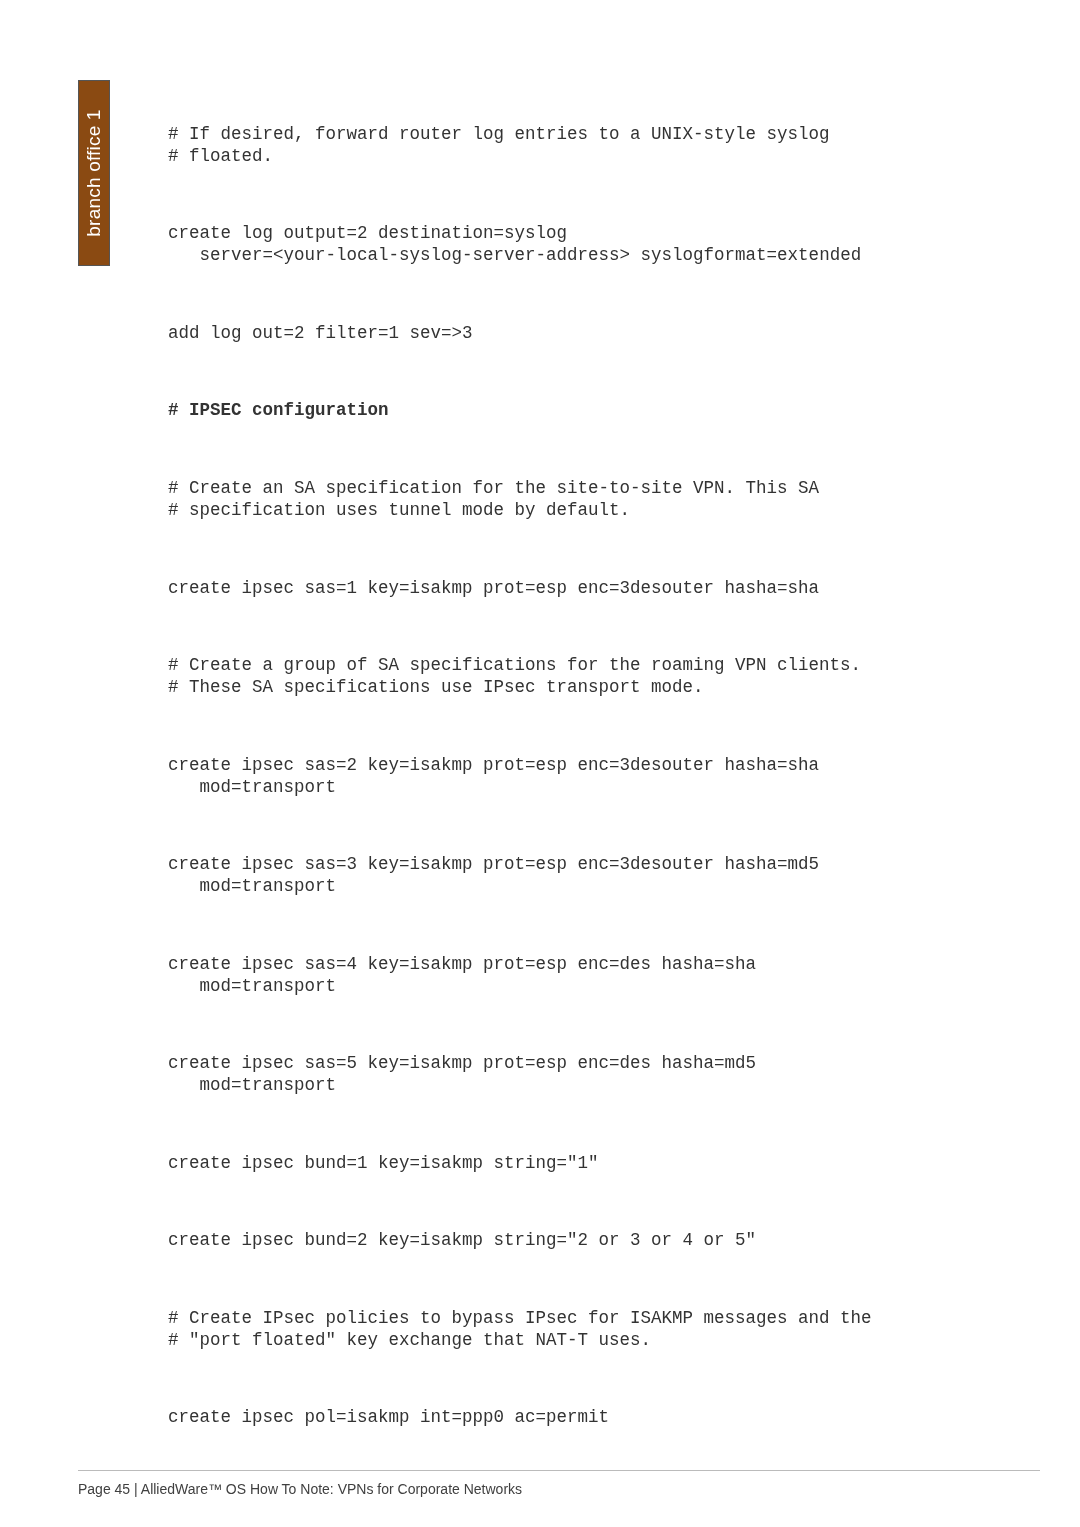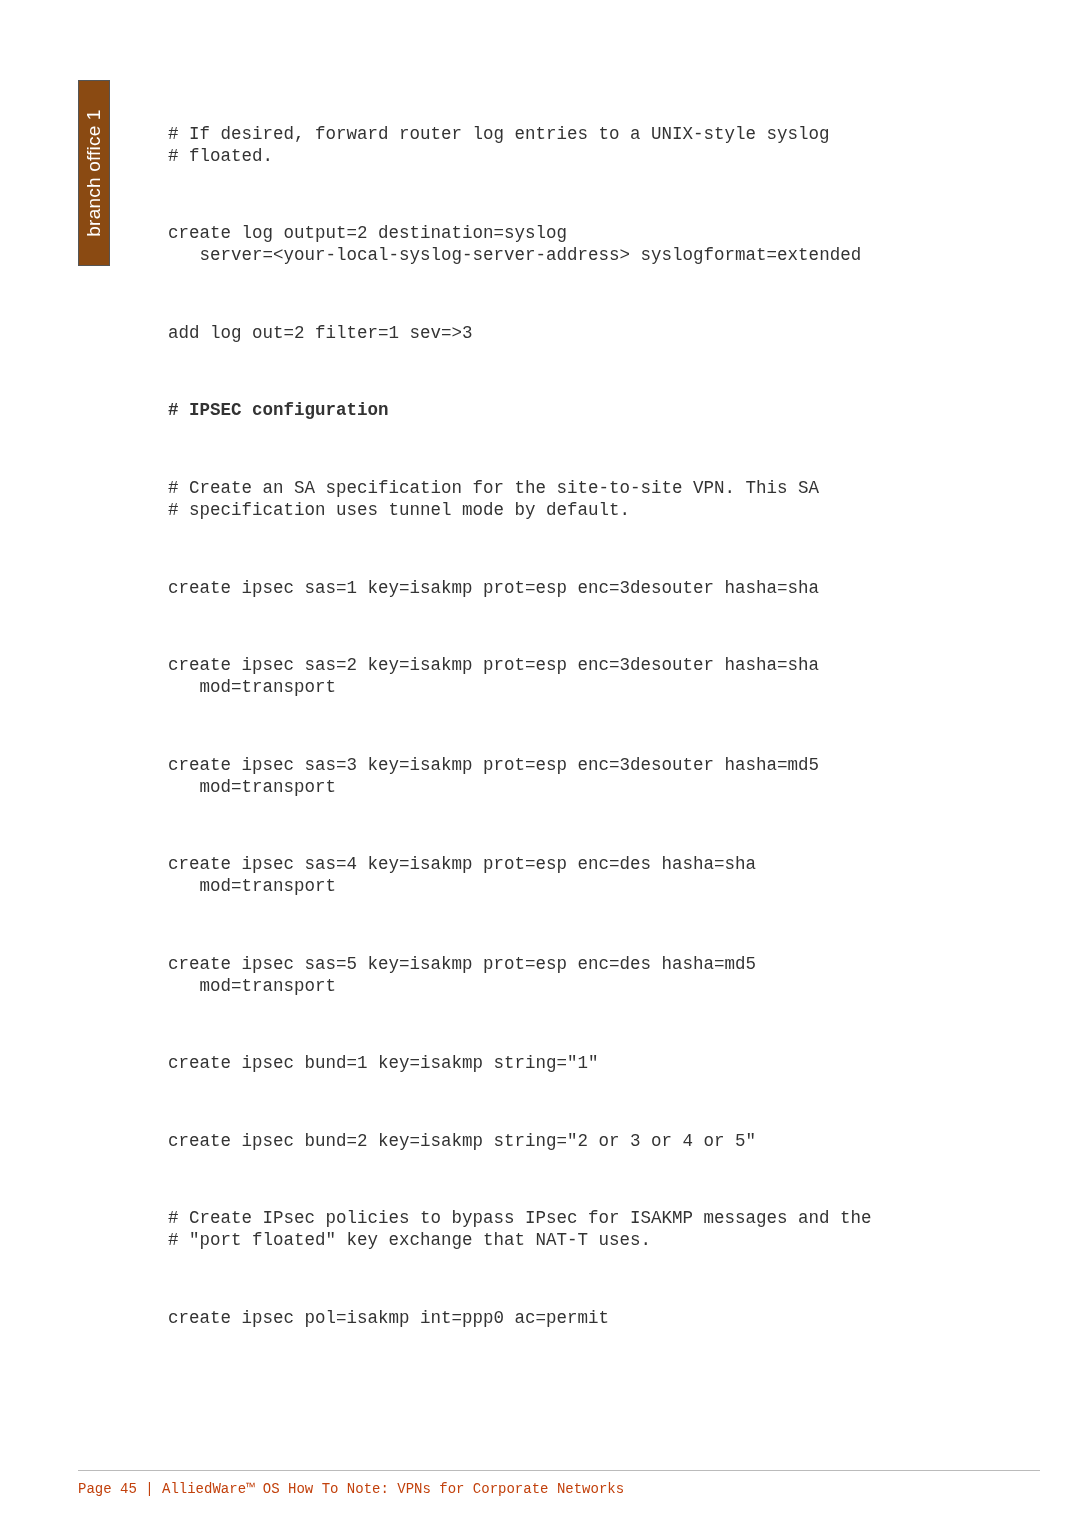--- a/index.html
+++ b/index.html
@@ -47,23 +47,23 @@
     position: absolute;
     left: 78px;
     right: 40px;
     bottom: 56px;
     border-top: 1px solid #bbb;
   }
   .footer {
     position: absolute;
     left: 78px;
     bottom: 30px;
-    font-family: Liberation Mono, monospace;
+    font-family: Liberation Sans, sans-serif;
     font-size: 14px;
-    color: #c2410c;
+    color: #404040;
   }
 </style>
 </head>
 <body>
 
 <div class="page">
 
   <div class="side-tab">
     <span class="side-tab-text">branch office 1</span>
   </div>
@@ -72,20 +72,22 @@
     <div class="code-block">
       <p><span># If desired, forward router log entries to a UNIX-style syslog</span>
 <span># floated.</span></p>
       <p><span>create log output=2 destination=syslog</span>
 <span>   server=&lt;</span><span class="i">your-local-syslog-server-address</span><span>&gt; syslogformat=extended</span></p>
       <p>add log out=2 filter=1 sev=&gt;3</p>
       <p class="b"># IPSEC configuration</p>
       <p><span># Create an SA specification for the site-to-site VPN. This SA</span>
 <span># specification uses tunnel mode by default.</span></p>
       <p>create ipsec sas=1 key=isakmp prot=esp enc=3desouter hasha=sha</p>
+      <p><span># Create a group of SA specifications for the roaming VPN clients.</span>
+<span># These SA specifications use IPsec transport mode.</span></p>
       <p><span>create ipsec sas=2 key=isakmp prot=esp enc=3desouter hasha=sha</span>
 <span>   mod=transport</span></p>
       <p><span>create ipsec sas=3 key=isakmp prot=esp enc=3desouter hasha=md5</span>
 <span>   mod=transport</span></p>
       <p><span>create ipsec sas=4 key=isakmp prot=esp enc=des hasha=sha</span>
 <span>   mod=transport</span></p>
       <p><span>create ipsec sas=5 key=isakmp prot=esp enc=des hasha=md5</span>
 <span>   mod=transport</span></p>
       <p>create ipsec bund=1 key=isakmp string="1"</p>
       <p>create ipsec bund=2 key=isakmp string="2 or 3 or 4 or 5"</p>

